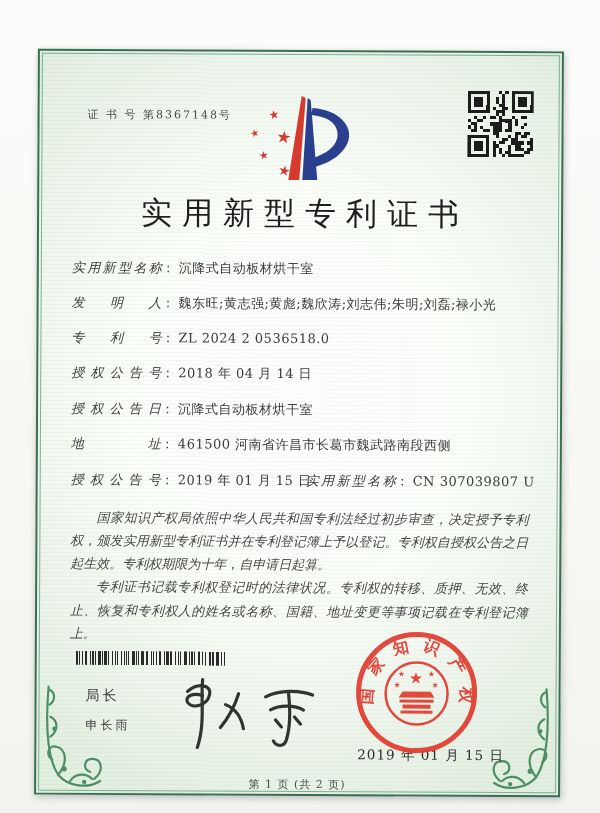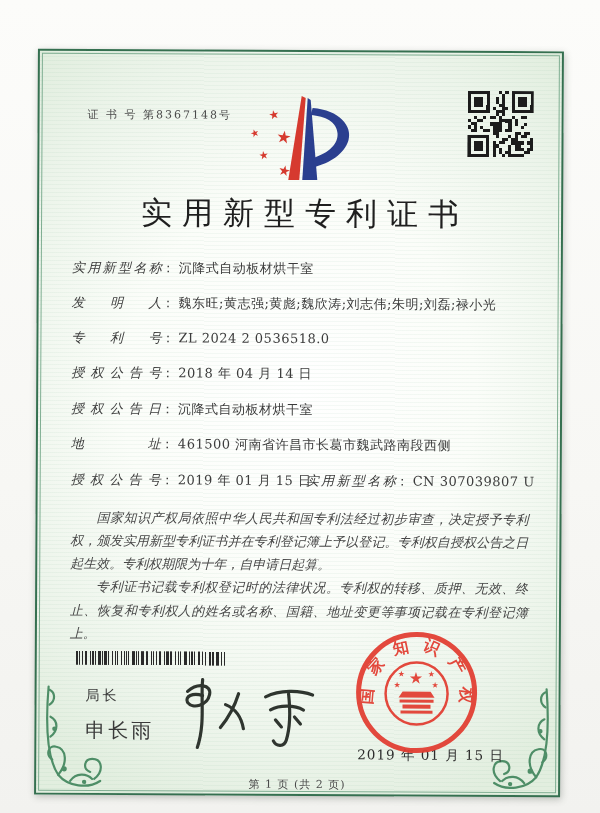--- a/index.html
+++ b/index.html
@@ -36,21 +36,21 @@
   .row .colon{display:inline-block;margin-right:4px;}
   .row .val{letter-spacing:0.5px;}
   .pair2{position:absolute;left:235px;top:0;}
   .body-text{
     position:absolute;left:33px;top:455px;width:458px;
     font-size:13px;line-height:1.78;color:#474747;font-style:italic;text-align:justify;
   }
   .body-text p{margin:0;text-indent:2em;}
   .barcode{position:absolute;left:39px;top:599px;width:154px;height:14px;}
   .director{position:absolute;left:49px;top:636px;font-size:14px;color:#3a3a3a;letter-spacing:3px;}
-  .director-name{position:absolute;left:49px;top:666px;font-size:20px;color:#3a3a3a;letter-spacing:3px;}
+  .director-name{position:absolute;left:49px;top:666px;font-size:12px;color:#3a3a3a;letter-spacing:3px;}
   .signature{position:absolute;left:126px;top:612px;width:170px;height:92px;}
   .seal-date{position:absolute;left:321px;top:694px;font-size:13.5px;color:#2c2c2c;letter-spacing:1px;z-index:1;}
   .seal{position:absolute;left:317px;top:577px;width:126px;height:126px;z-index:2;opacity:0.93;}
   .footer{position:absolute;left:0;top:725px;width:100%;text-align:center;font-size:11px;color:#4a4a4a;letter-spacing:1px;}
   .corner{position:absolute;width:96px;height:108px;bottom:4px;}
   .corner.left{left:4px;}
   .corner.right{right:4px;transform:scaleX(-1);}
 </style>
 </head>
 <body>

